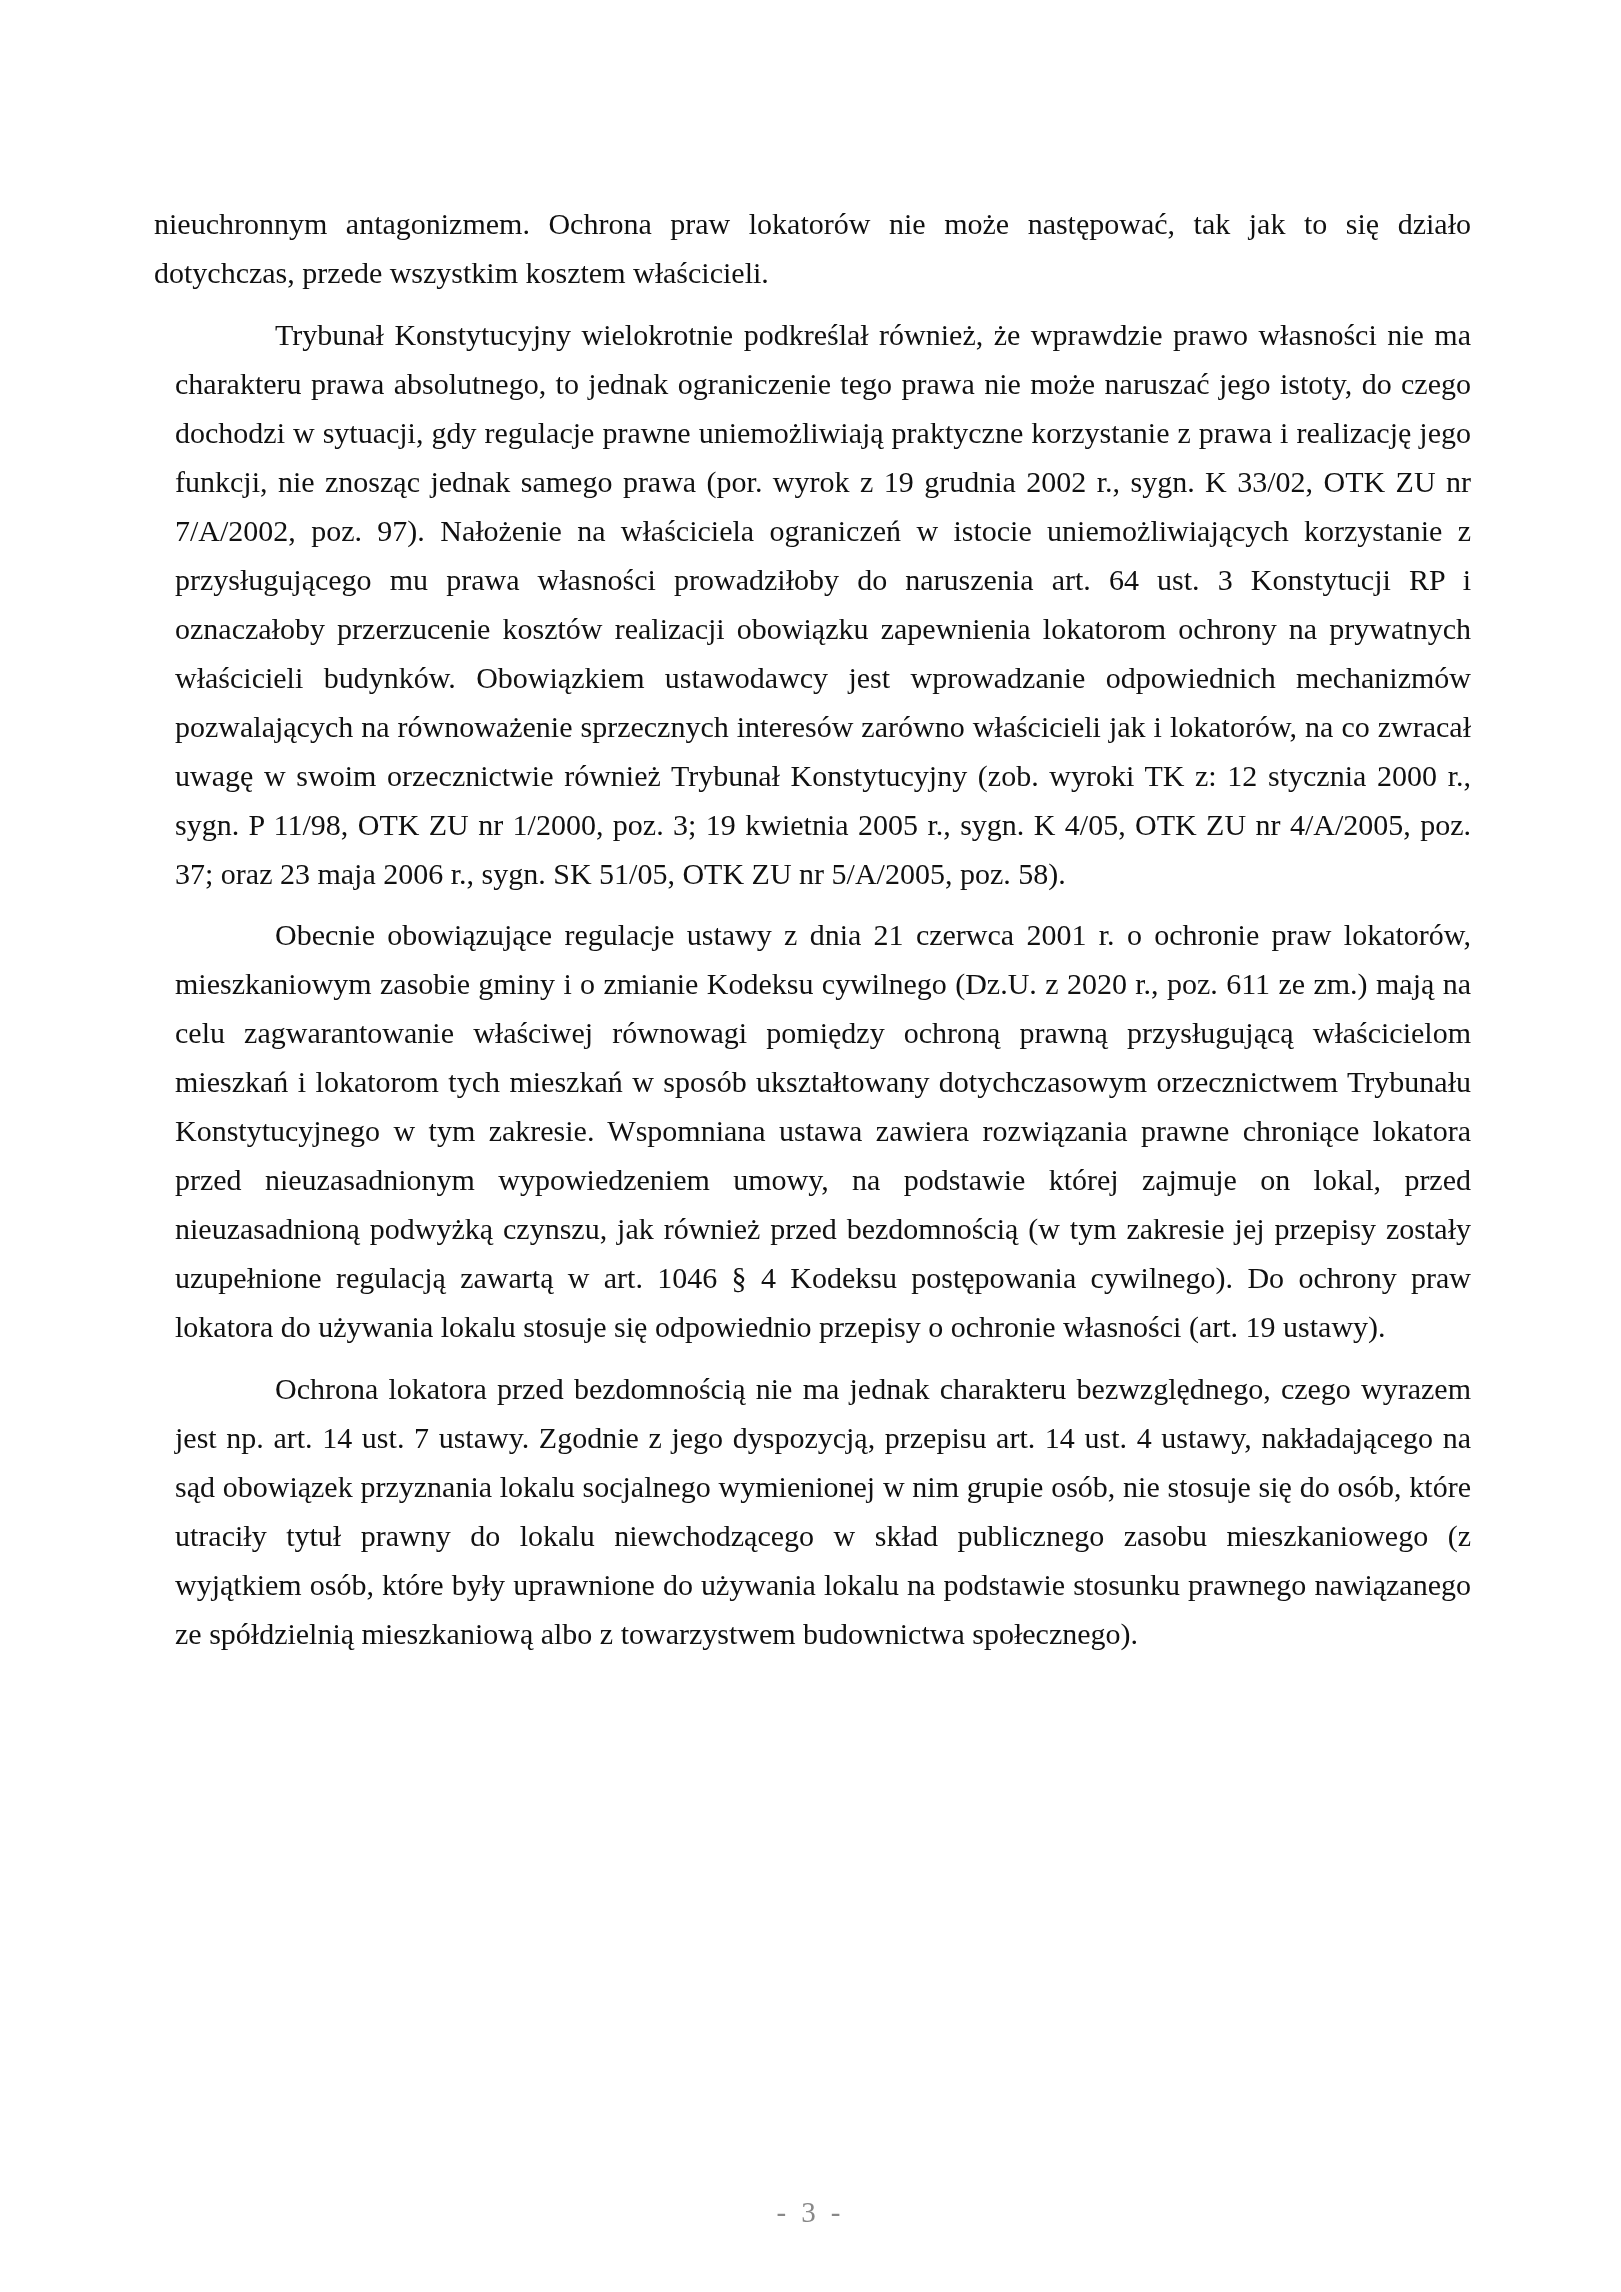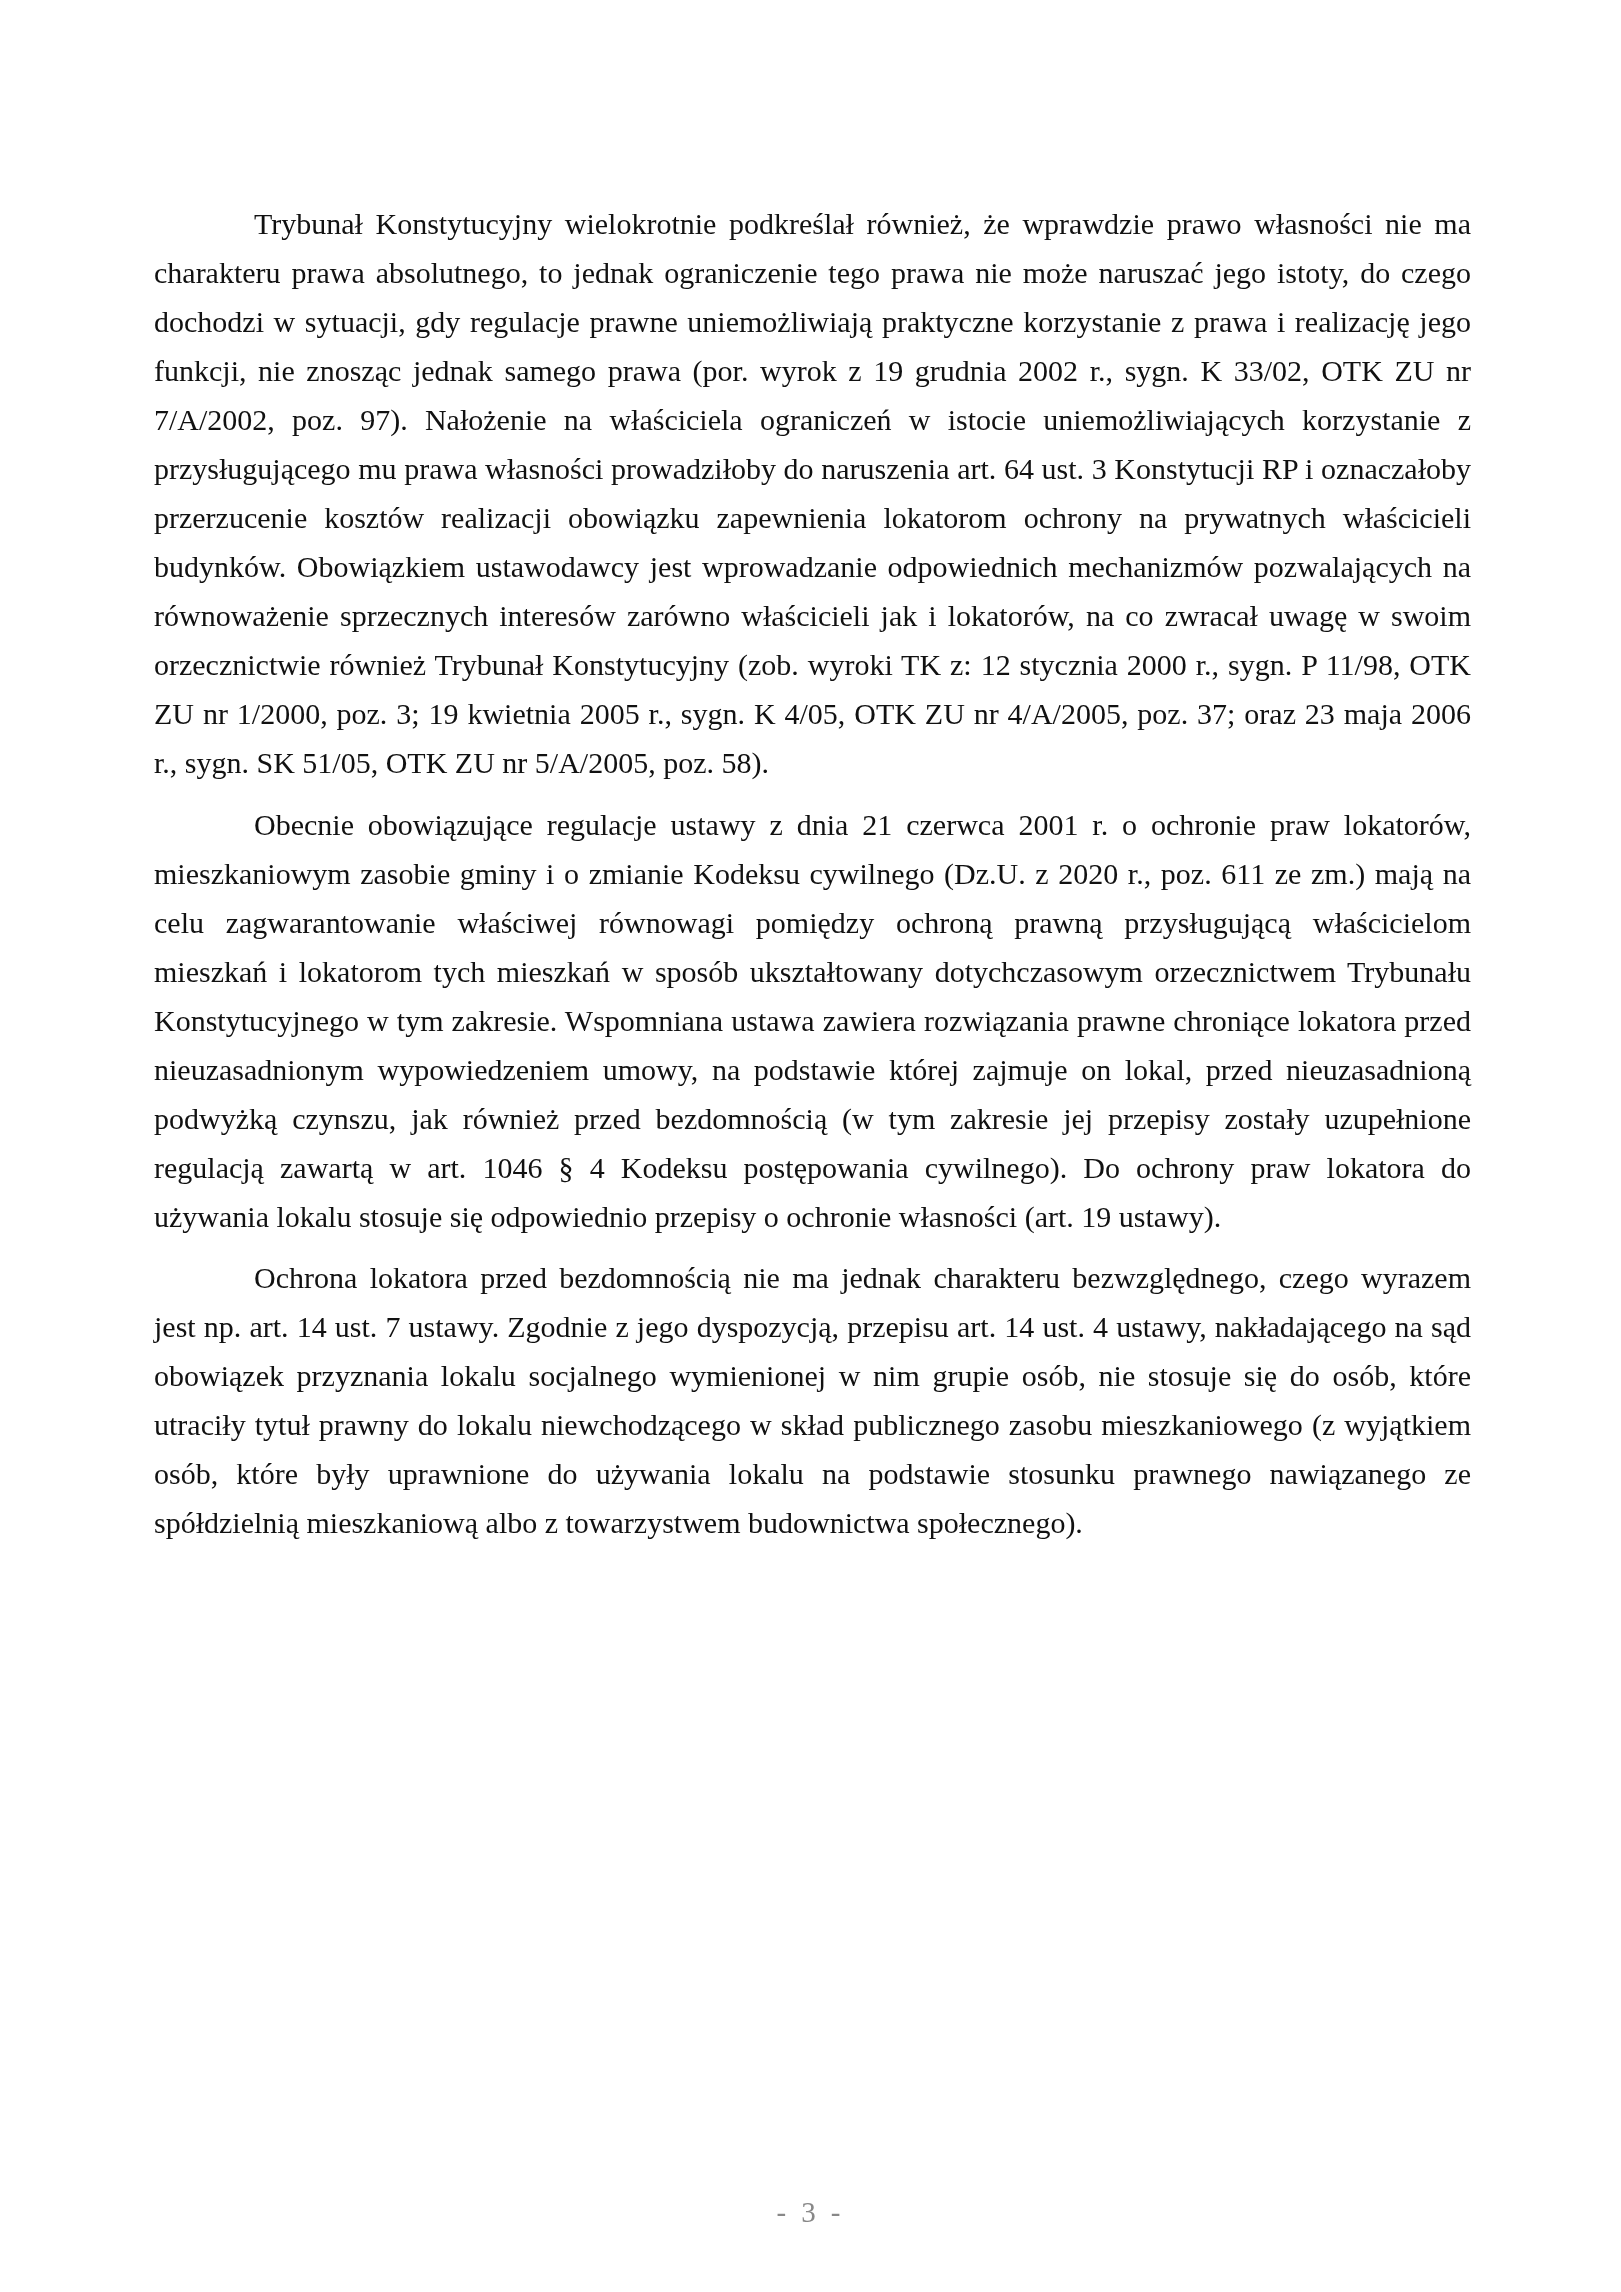--- a/index.html
+++ b/index.html
@@ -24,38 +24,40 @@
   .para {
     margin: 0;
     font-size: 30px;
     line-height: 49px;
     text-align: justify;
     text-align-last: left;
     hyphens: none;
   }
   .para + .para {
     margin-top: 12.7px;
+    margin-left: 21px;
   }
   .para.indent {
     text-indent: 100px;
   }
   .page-number {
     position: absolute;
     left: 0;
     width: 1621px;
     top: 2196px;
     text-align: center;
     font-size: 29px;
     color: #888888;
     letter-spacing: 3.9px;
   }
 </style>
 </head>
 <body>
 
 <div class="page">
+  <p class="para">nieuchronnym antagonizmem. Ochrona praw lokatorów nie może następować, tak jak to się działo dotychczas, przede wszystkim kosztem właścicieli.</p>
   <p class="para indent">Trybunał Konstytucyjny wielokrotnie podkreślał również, że wprawdzie prawo własności nie ma charakteru prawa absolutnego, to jednak ograniczenie tego prawa nie może naruszać jego istoty, do czego dochodzi w sytuacji, gdy regulacje prawne uniemożliwiają praktyczne korzystanie z prawa i realizację jego funkcji, nie znosząc jednak samego prawa (por. wyrok z 19 grudnia 2002 r., sygn. K 33/02, OTK ZU nr 7/A/2002, poz. 97). Nałożenie na właściciela ograniczeń w istocie uniemożliwiających korzystanie z przysługującego mu prawa własności prowadziłoby do naruszenia art. 64 ust. 3 Konstytucji RP i oznaczałoby przerzucenie kosztów realizacji obowiązku zapewnienia lokatorom ochrony na prywatnych właścicieli budynków. Obowiązkiem ustawodawcy jest wprowadzanie odpowiednich mechanizmów pozwalających na równoważenie sprzecznych interesów zarówno właścicieli jak i lokatorów, na co zwracał uwagę w swoim orzecznictwie również Trybunał Konstytucyjny (zob. wyroki TK z: 12 stycznia 2000 r., sygn. P 11/98, OTK ZU nr 1/2000, poz. 3; 19 kwietnia 2005 r., sygn. K 4/05, OTK ZU nr 4/A/2005, poz. 37; oraz 23 maja 2006 r., sygn. SK 51/05, OTK ZU nr 5/A/2005, poz. 58).</p>
   <p class="para indent">Obecnie obowiązujące regulacje ustawy z dnia 21 czerwca 2001 r. o ochronie praw lokatorów, mieszkaniowym zasobie gminy i o zmianie Kodeksu cywilnego (Dz.U. z 2020 r., poz. 611 ze zm.) mają na celu zagwarantowanie właściwej równowagi pomiędzy ochroną prawną przysługującą właścicielom mieszkań i lokatorom tych mieszkań w sposób ukształtowany dotychczasowym orzecznictwem Trybunału Konstytucyjnego w tym zakresie. Wspomniana ustawa zawiera rozwiązania prawne chroniące lokatora przed nieuzasadnionym wypowiedzeniem umowy, na podstawie której zajmuje on lokal, przed nieuzasadnioną podwyżką czynszu, jak również przed bezdomnością (w tym zakresie jej przepisy zostały uzupełnione regulacją zawartą w art. 1046 § 4 Kodeksu postępowania cywilnego). Do ochrony praw lokatora do używania lokalu stosuje się odpowiednio przepisy o ochronie własności (art. 19 ustawy).</p>
   <p class="para indent">Ochrona lokatora przed bezdomnością nie ma jednak charakteru bezwzględnego, czego wyrazem jest np. art. 14 ust. 7 ustawy. Zgodnie z jego dyspozycją, przepisu art. 14 ust. 4 ustawy, nakładającego na sąd obowiązek przyznania lokalu socjalnego wymienionej w nim grupie osób, nie stosuje się do osób, które utraciły tytuł prawny do lokalu niewchodzącego w skład publicznego zasobu mieszkaniowego (z wyjątkiem osób, które były uprawnione do używania lokalu na podstawie stosunku prawnego nawiązanego ze spółdzielnią mieszkaniową albo z towarzystwem budownictwa społecznego).</p>
 </div>
 
 <div class="page-number">- 3 -</div>
 
 
 </body></html>

